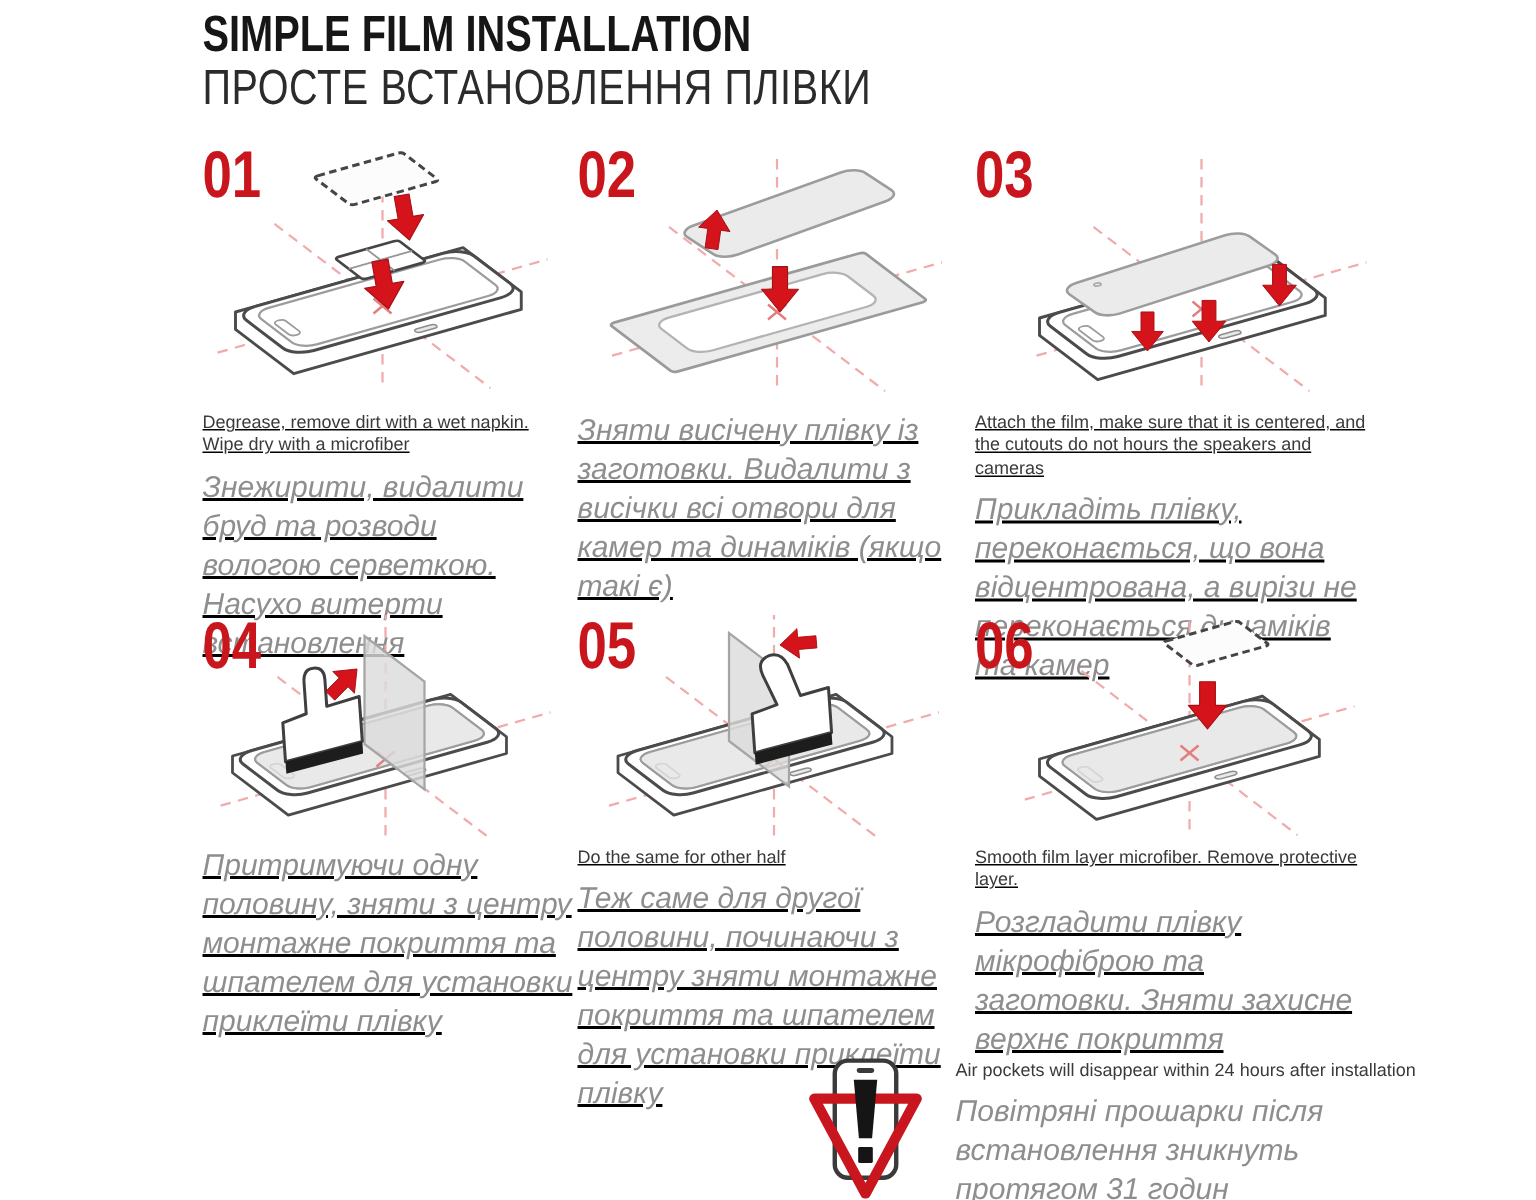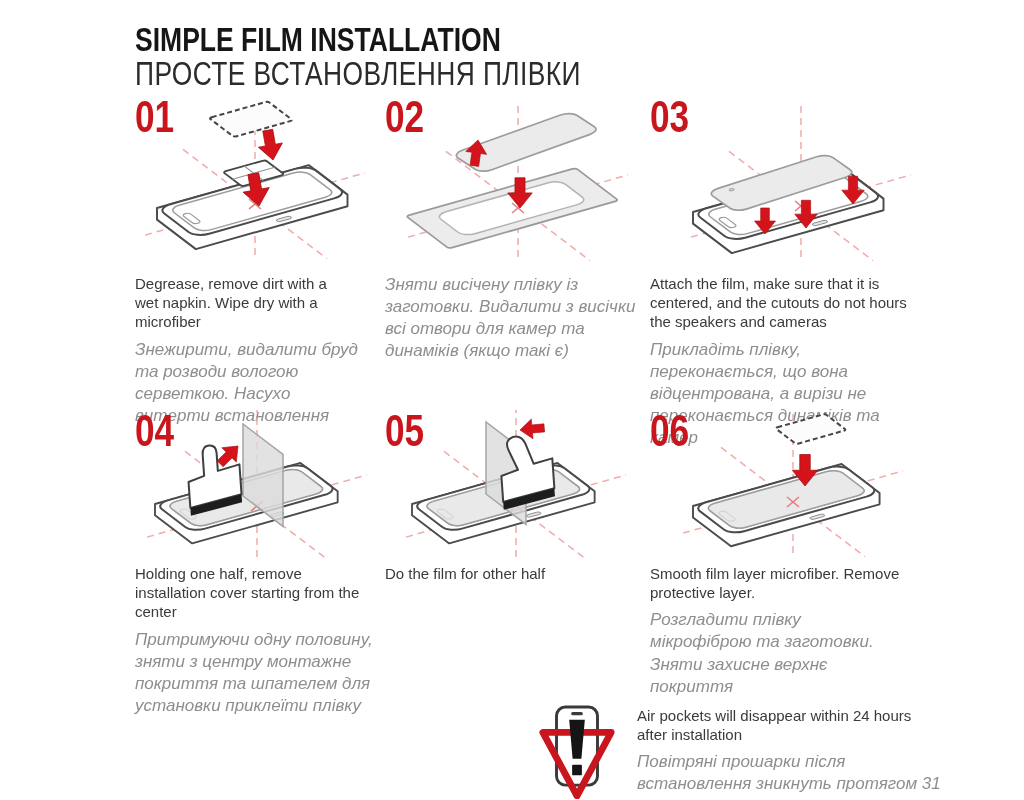--- a/index.html
+++ b/index.html
@@ -1,47 +1,47 @@
 <!DOCTYPE html>
 <html><head>
 <meta charset="utf-8">
 <style>
   html,body { margin:0; padding:0; }
   body {
     width:1024px; height:800px; background:#ffffff; position:relative;
     font-family:"Liberation Sans", sans-serif; overflow:hidden;
     -webkit-font-smoothing:antialiased;
   }
-  .header { position:absolute; left:135px; top:22px; }
+  .header { position:absolute; left:135px; top:6px; }
   .title-en {
     display:inline-block; font-size:34px; font-weight:800; color:#161616;
     letter-spacing:0px; line-height:1.0; white-space:nowrap;
     transform:scaleX(.78); transform-origin:left center;
   }
   .title-ua {
     display:inline-block; font-size:33px; font-weight:400; color:#2b2b2b;
     line-height:1.05; white-space:nowrap; letter-spacing:.5px;
     transform:scaleX(.80); transform-origin:left center; margin-top:1px;
   }
   .grid {
     position:absolute; left:135px; top:96px; width:880px;
     display:grid; grid-template-columns:250px 265px 300px;
   }
-  .cell { position:relative; }
+  .cell { position:relative;text-decoration:underline; }
   .row1 .cell { height:314px; }
   .stepnum {
     position:absolute; top:2px; left:0; font-size:44px; font-weight:800;
     color:#c9161d; line-height:.85; transform:scaleX(.8); transform-origin:left top;
   }
   .illus { display:block; margin:0 auto 6px auto; }
   p.en {
-    font-size:15px; line-height:1.28; color:#3a3a3a; margin:0 0 7px 0;
+    font-size:12px; line-height:1.28; color:#3a3a3a; margin:0 0 7px 0;
   }
   p.ua {
-    font-size:17px; line-height:1.3; color:#8e8e8e; font-style:italic; margin:0;
+    font-size:20px; line-height:1.3; color:#8e8e8e; font-style:italic; margin:0;
   }
   .w-en-1{max-width:218px} .w-ua-1{max-width:225px}
   .w-en-2{max-width:258px} .w-ua-2{max-width:252px}
   .w-en-3{max-width:272px} .w-ua-3{max-width:255px}
   .w-en-4{max-width:228px} .w-ua-4{max-width:248px}
   .w-en-5{max-width:240px} .w-ua-5{max-width:262px}
   .w-en-6{max-width:255px} .w-ua-6{max-width:252px}
   .notice { position:absolute; left:537px; top:701px; display:flex; gap:20px; }
   .notice-text { width:308px; padding-top:5px; }
 </style>
@@ -156,38 +156,38 @@
       <use href="#g-guides" xlink:href="#g-guides" transform="translate(114,96)"></use>
       <g transform="translate(12,94) scale(0.93)">
         <use href="#g-phone" xlink:href="#g-phone"></use>
         <use href="#g-screenfilm" xlink:href="#g-screenfilm"></use>
       </g>
       <use href="#g-xmark" xlink:href="#g-xmark" transform="translate(114,96)"></use>
       <use href="#g-vplane" xlink:href="#g-vplane" transform="translate(100,86)"></use>
       <use href="#g-squeegee" xlink:href="#g-squeegee" transform="translate(44,50) rotate(-4)"></use>
       <use href="#g-arrow" xlink:href="#g-arrow" transform="translate(95,36) rotate(225) scale(0.6)"></use>
     </svg>
-    <p class="en w-en-4">Holding one half, remove installation cover starting from the center</p>
     <p class="ua w-ua-4">Притримуючи одну половину, зняти з центру монтажне покриття та шпателем для установки приклеїти плівку</p>
   </div>
 
   <div class="cell">
     <div class="stepnum">05</div>
     <svg class="illus" width="235" height="148" viewBox="0 0 235 148">
       <use href="#g-guides" xlink:href="#g-guides" transform="translate(116,96)"></use>
       <g transform="translate(12,94) scale(0.93)">
         <use href="#g-phone" xlink:href="#g-phone"></use>
         <use href="#g-screenfilm" xlink:href="#g-screenfilm"></use>
       </g>
       <use href="#g-xmark" xlink:href="#g-xmark" transform="translate(116,96)"></use>
       <use href="#g-vplane" xlink:href="#g-vplane" transform="translate(86,84)"></use>
       <use href="#g-squeegee2" xlink:href="#g-squeegee2" transform="translate(100,46) rotate(-4)"></use>
       <use href="#g-arrow" xlink:href="#g-arrow" transform="translate(120,20) rotate(85) scale(0.58)"></use>
     </svg>
-    <p class="en w-en-5">Do the film for other half</p>
+    <p class="en w-en-5">Do the same for other half</p>
+    <p class="ua w-ua-5">Теж саме для другої половини, починаючи з центру зняти монтажне покриття та шпателем для установки приклеїти плівку</p>
   </div>
 
   <div class="cell">
     <div class="stepnum">06</div>
     <svg class="illus" width="235" height="148" viewBox="0 0 235 148">
       <use href="#g-guides" xlink:href="#g-guides" transform="translate(110,92)"></use>
       <g transform="translate(10,96) scale(0.95)">
         <use href="#g-phone" xlink:href="#g-phone"></use>
         <use href="#g-screenfilm" xlink:href="#g-screenfilm"></use>
       </g>

